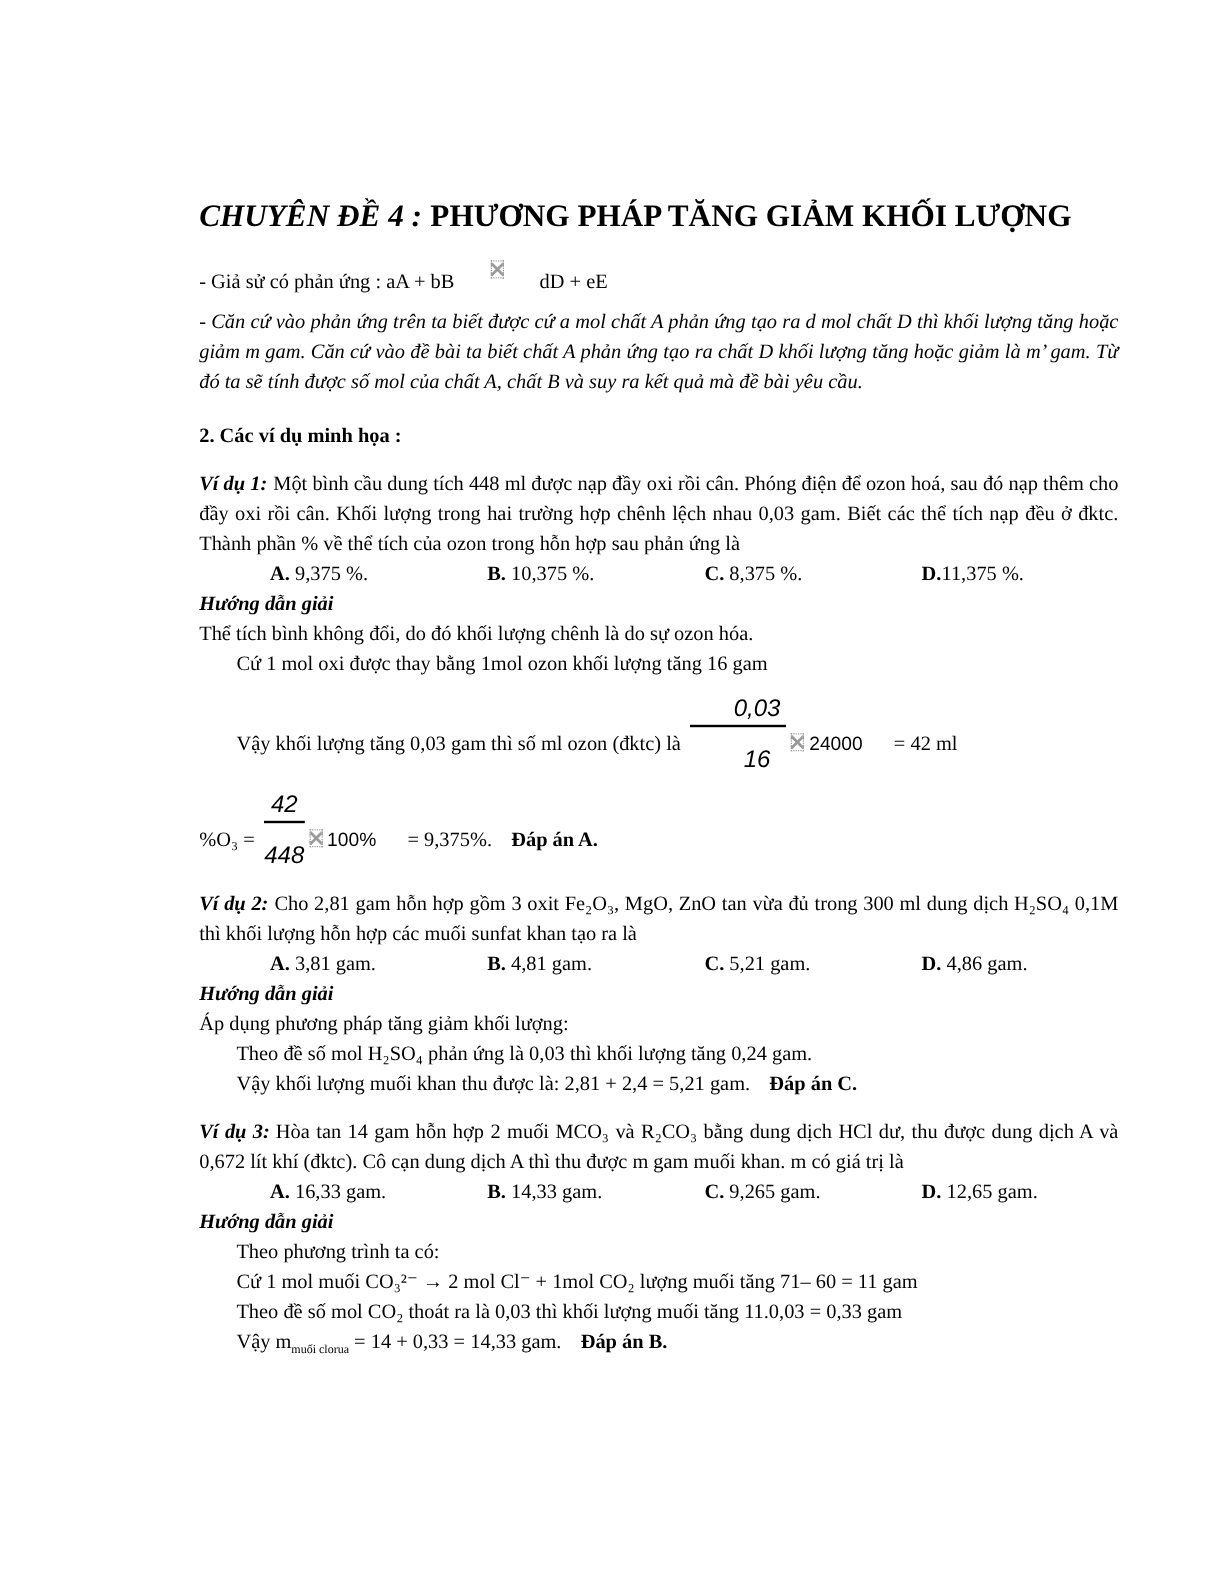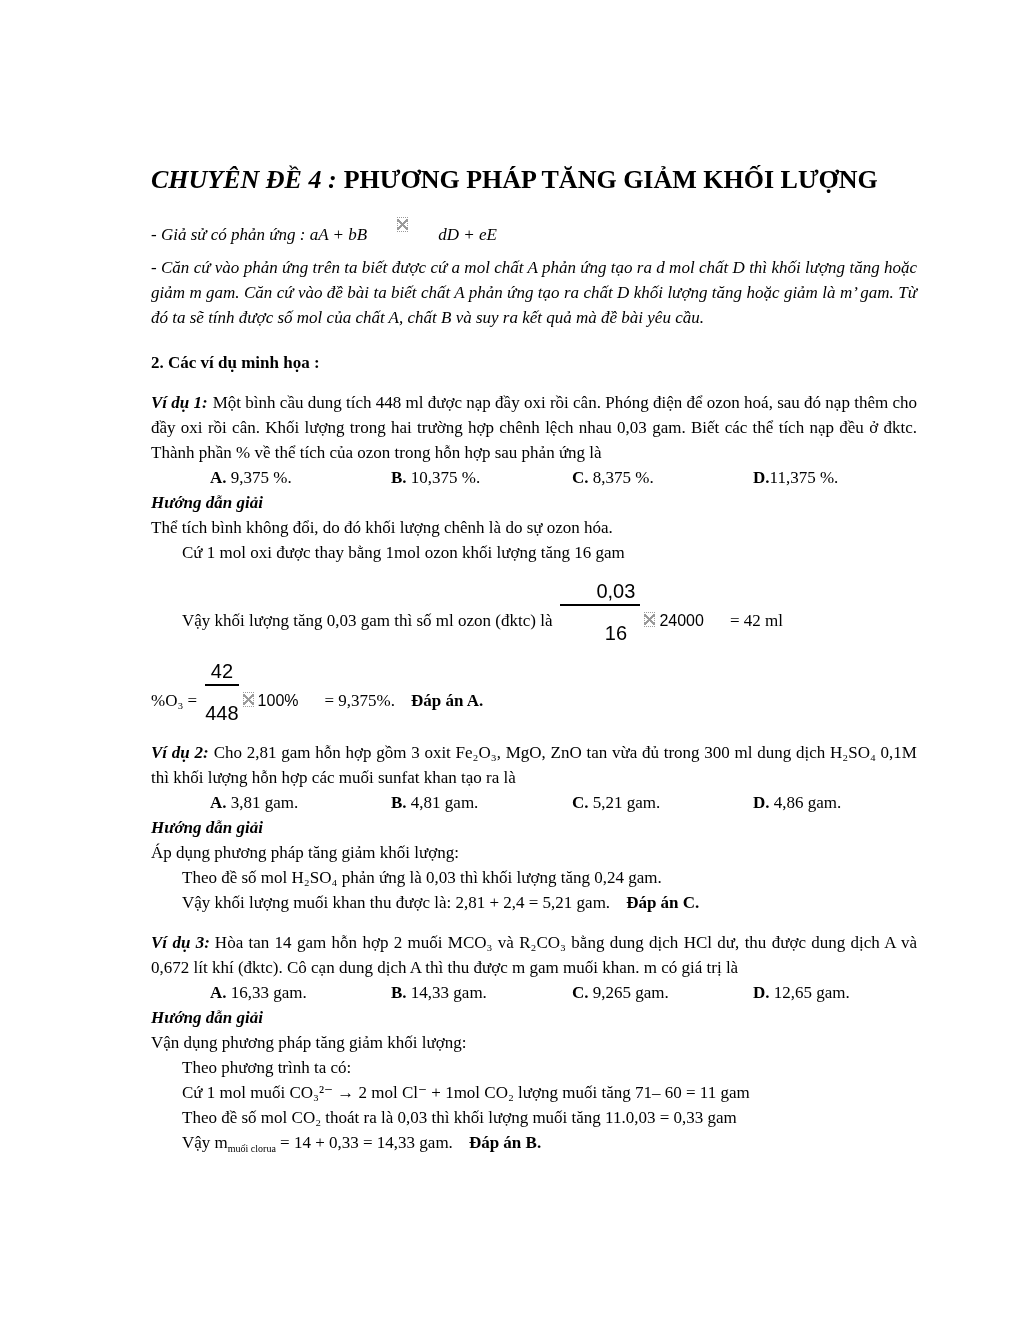--- a/index.html
+++ b/index.html
@@ -1,47 +1,47 @@
 <!DOCTYPE html>
 <html><head>
 <meta charset="utf-8">
 <style>
   html,body { margin:0; padding:0; }
   body {
     width:1024px; height:1325px; background:#ffffff; color:#000;
     font-family:"Liberation Serif","DejaVu Serif",serif;
     position:relative; overflow:hidden;
   }
-  .doc { position:absolute; left:151px; top:164px; width:766px; font-size:17px; line-height:25px; }
+  .doc { position:absolute; left:166px; top:164px; width:766px; font-size:17px; line-height:25px; }
   p { margin:0; }
   .just { text-align:justify; }
   .it { font-style:italic; }
 
   .title { font-size:26px; font-weight:bold; line-height:32px; margin:0 0 14px 0; white-space:nowrap; }
   .title .t-lead { font-style:italic; margin-right:7px; }
 
   .h2 { font-weight:bold; margin-top:20px; }
-  .reaction { font-style:italic; margin-top:21px; }
+  .reaction { margin-top:21px; }
   .intro { margin-top:8px; }
   .ex { margin-top:15px; }
   .exlabel { font-weight:bold; font-style:italic; margin-right:5px; }
 
   .opts { display:flex; padding-left:59px;align-items:flex-end; }
   .opt { width:181px; }
   .opt:last-child { width:auto; }
   .opt b { font-weight:bold; }
 
   .hdg { font-weight:bold; font-style:italic; }
   .ti { text-indent:31px; }
 
   .eqline { margin-top:14px; margin-bottom:8px; }
   .frac {
     display:inline-block; text-align:center; vertical-align:-14px;
     font-family:"Liberation Sans","DejaVu Sans",sans-serif;
-    font-size:20px; line-height:24px; margin-left:8px;
+    font-size:20px; line-height:24px; margin-left:8px;font-style:italic;
   }
   .frac .num { display:block; border-bottom:2px solid #000; padding:0 5px 1px 5px; }
   .frac .den { display:block; padding-top:15px; }
   .factor { font-family:Liberation Sans, sans-serif; font-size:16px; }
 
   .tofu {
     display:inline-block; width:9px; height:13px; border:1px dotted #9a9a9a;
     background:
       linear-gradient(45deg,transparent 43%,#9a9a9a 43%,#9a9a9a 57%,transparent 57%),
       linear-gradient(135deg,transparent 43%,#9a9a9a 43%,#9a9a9a 57%,transparent 57%);
@@ -93,19 +93,18 @@
   <p class="ti"><span>Vậy khối lượng muối khan thu được là: 2,81 + 2,4 = 5,21 gam.</span><span class="ans">Đáp án C.</span></p>
 
   <p class="just ex"><span class="exlabel">Ví dụ 3:</span><span>Hòa tan 14 gam hỗn hợp 2 muối MCO₃ và R₂CO₃ bằng dung dịch HCl dư, thu được dung dịch A và 0,672 lít khí (đktc). Cô cạn dung dịch A thì thu được m gam muối khan. m có giá trị là</span></p>
   <div class="opts">
     <span class="opt"><b>A. </b><span>16,33 gam.</span></span>
     <span class="opt"><b>B. </b><span>14,33 gam.</span></span>
     <span class="opt"><b>C. </b><span>9,265 gam.</span></span>
     <span class="opt"><b>D. </b><span>12,65 gam.</span></span>
   </div>
   <p class="hdg">Hướng dẫn giải</p>
-  <p>Vận dụng phương pháp tăng giảm khối lượng:</p>
   <p class="ti">Theo phương trình ta có:</p>
   <p class="ti">Cứ 1 mol muối CO₃²⁻ → 2 mol Cl⁻ + 1mol CO₂ lượng muối tăng 71– 60 = 11 gam</p>
   <p class="ti">Theo đề số mol CO₂ thoát ra là 0,03 thì khối lượng muối tăng 11.0,03 = 0,33 gam</p>
   <p class="ti"><span>Vậy m</span><sub class="small">muối clorua</sub><span> = 14 + 0,33 = 14,33 gam.</span><span class="ans">Đáp án B.</span></p>
 
 </div>
 
 </body></html>

